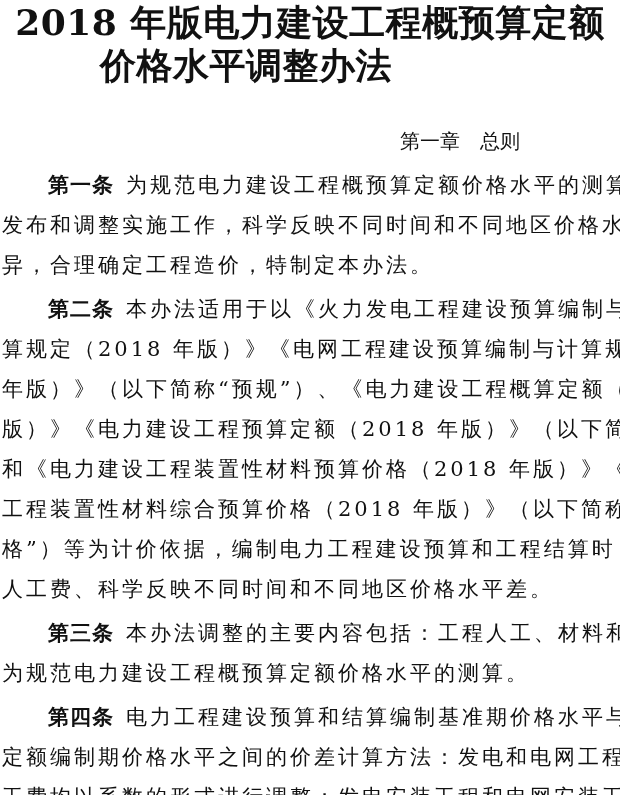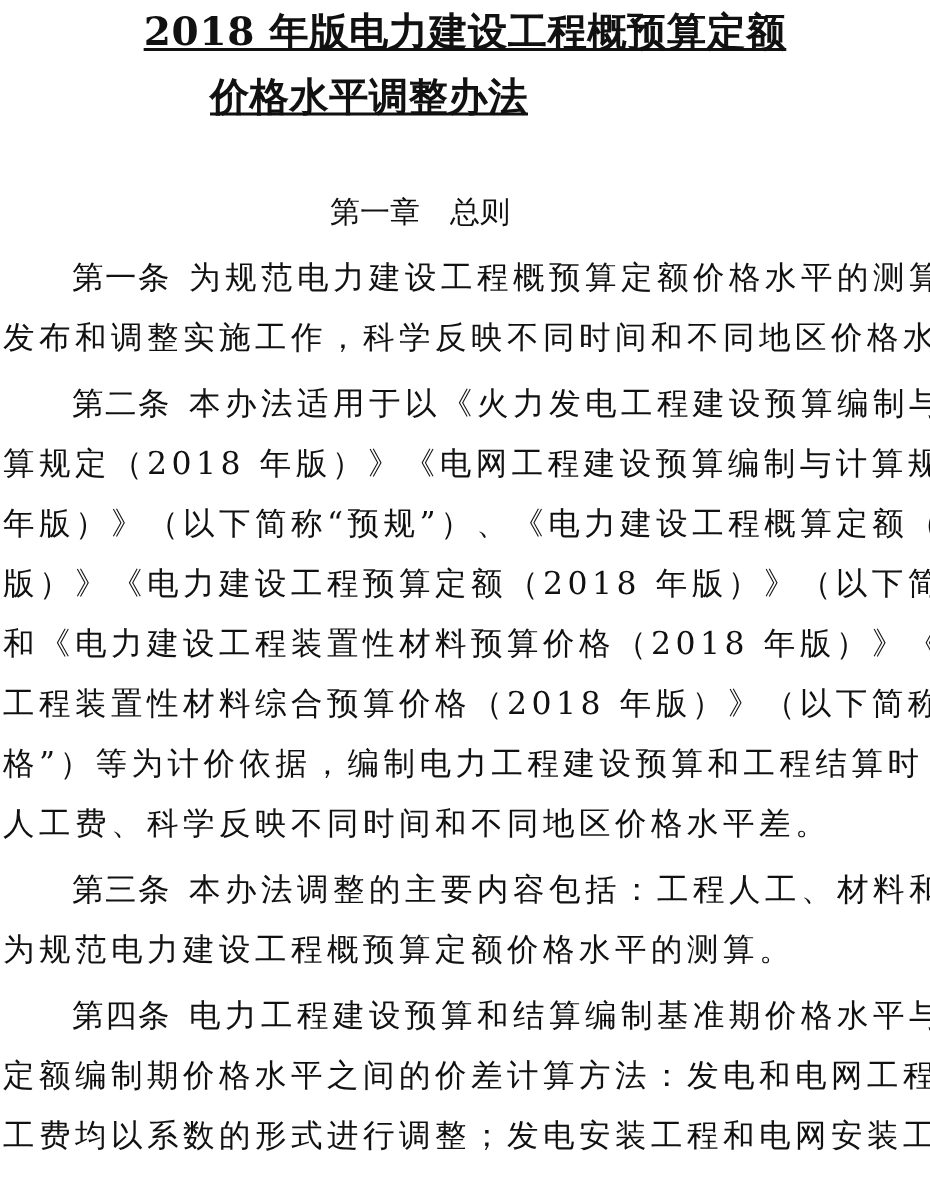--- a/index.html
+++ b/index.html
@@ -1,69 +1,69 @@
 <!DOCTYPE html>
 <html><head>
 <meta charset="utf-8">
 <style>
   html, body { margin: 0; padding: 0; background: #ffffff; }
   body { width: 620px; height: 795px; overflow: hidden; position: relative; color: #111; }
   .title {
     font-family: "DejaVu Serif", "Liberation Serif", serif;
     font-weight: bold;
-    font-size: 26px;
+    font-size: 36px;
     text-align: center;
     line-height: 40px;
     margin: 0;
     letter-spacing: 0.5px;
-    text-decoration: underline;
   }
   .title-1 { position: absolute; top: 2px; left: 0; width: 620px; }
   .title-2 { position: absolute; top: 45px; left: 0; width: 492px; }
   .chapter {
     position: absolute; top: 126px; left: 0; width: 520px;
-    text-align: center;
+    text-align: right;
     font-family: "DejaVu Sans", "Liberation Sans", sans-serif;
-    font-size: 20px; line-height: 30px; padding-left: 20px;
+    font-size: 20px; line-height: 30px;
   }
   .body {
     position: absolute; left: 2px; width: 616px;
     font-family: "DejaVu Serif", "Liberation Serif", serif;
     font-size: 21px;
   }
   .line {
     height: 40px; line-height: 40px;
     white-space: nowrap;
     text-align: justify;
     text-align-last: justify;
     letter-spacing: 3px;
   }
   .line.last { text-align-last: left; }
   .line.first { padding-left: 46px; }
   .art-head {
     font-family: "DejaVu Sans", "Liberation Sans", sans-serif;
-    font-weight: normal;
+    font-weight: bold;
     letter-spacing: 1px;
     margin-right: 12px;
   }
   .art { margin-bottom: 4px; }
 </style>
 </head>
 <body>
 
 <h1 class="title title-1">2018 年版电力建设工程概预算定额</h1>
 <h1 class="title title-2">价格水平调整办法</h1>
 
 <div class="chapter">第一章　总则</div>
 
 <div class="body" style="top:165px;">
 
   <div class="art">
     <div class="line first"><span class="art-head">第一条</span><span>为规范电力建设工程概预算定额价格水平的测算、</span></div>
     <div class="line">发布和调整实施工作，科学反映不同时间和不同地区价格水平差</div>
+    <div class="line last">异，合理确定工程造价，特制定本办法。</div>
   </div>
 
   <div class="art">
     <div class="line first"><span class="art-head">第二条</span><span>本办法适用于以《火力发电工程建设预算编制与计</span></div>
     <div class="line">算规定（2018 年版）》《电网工程建设预算编制与计算规定（2018</div>
     <div class="line">年版）》（以下简称“预规”）、《电力建设工程概算定额（2018 年</div>
     <div class="line">版）》《电力建设工程预算定额（2018 年版）》（以下简称“定额”）</div>
     <div class="line">和《电力建设工程装置性材料预算价格（2018 年版）》《电力建设</div>
     <div class="line">工程装置性材料综合预算价格（2018 年版）》（以下简称“装材价</div>
     <div class="line">格”）等为计价依据，编制电力工程建设预算和工程结算时，对</div>

